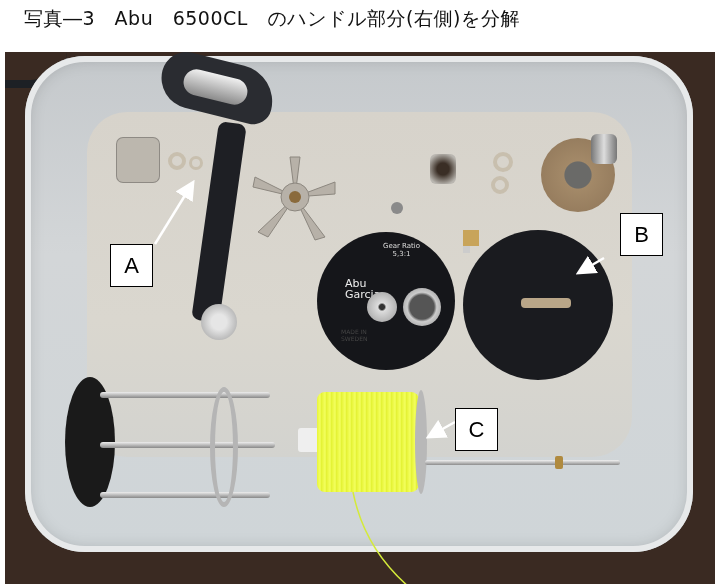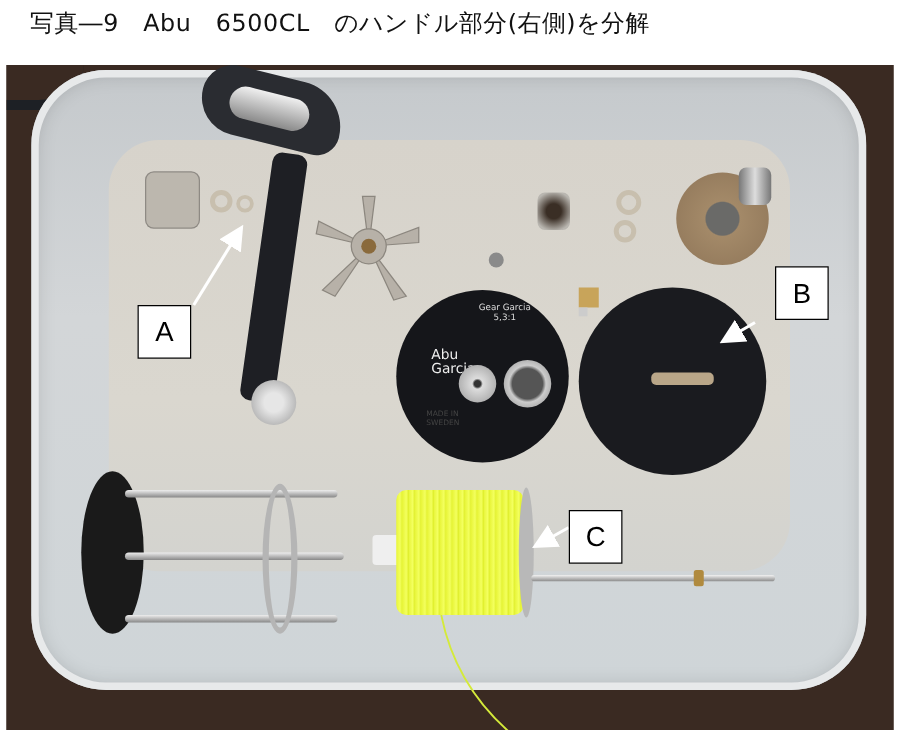--- a/index.html
+++ b/index.html
@@ -65,21 +65,21 @@
   .screw { position: absolute; left: 386px; top: 150px; width: 12px; height: 12px; border-radius: 50%; background: #8a8a8a; }
 
   .label-box { position: absolute; width: 43px; height: 43px; background: #fff;
                border: 1px solid #000; box-sizing: border-box; font-family: "Liberation Sans", sans-serif;
                font-size: 22px; text-align: center; line-height: 41px; color: #000; }
   .arrow { position: absolute; left: 0; top: 0; width: 720px; height: 588px; pointer-events: none; }
 </style>
 </head>
 <body>
 
-<div class="title">写真―9　Abu　6500CL　のハンドル部分(右側)を分解</div>
+<div class="title">写真―3　Abu　6500CL　のハンドル部分(右側)を分解</div>
 
 <div class="photo">
   <div class="cable"></div>
   <div class="tray"></div>
   <div class="tray-floor"></div>
 
   <div class="small-plate"></div>
   <div class="washer" style="left:163px;top:100px;width:18px;height:18px;"></div>
   <div class="washer" style="left:184px;top:104px;width:14px;height:14px;border-width:3px;"></div>
 
@@ -107,21 +107,21 @@
 
   <div class="gear-big"></div>
   <div class="shaft"></div>
 
   <div class="plate-left">
     <div class="brand">
       <div>Abu</div>
       <div>Garcia</div>
     </div>
     <div class="gear">
-      <div>Gear Garcia</div>
+      <div>Gear Ratio</div>
       <div>5,3:1</div>
     </div>
     <div class="made">
       <div>MADE IN</div>
       <div>SWEDEN</div>
     </div>
     <div class="bearing" style="left:50px;top:60px;width:30px;height:30px;background:radial-gradient(circle,#333 12%,#ddd 20%,#999 100%);"></div>
     <div class="bearing" style="left:86px;top:56px;width:38px;height:38px;background:radial-gradient(circle,#555 45%,#ccc 55%,#888 100%);"></div>
   </div>
 

